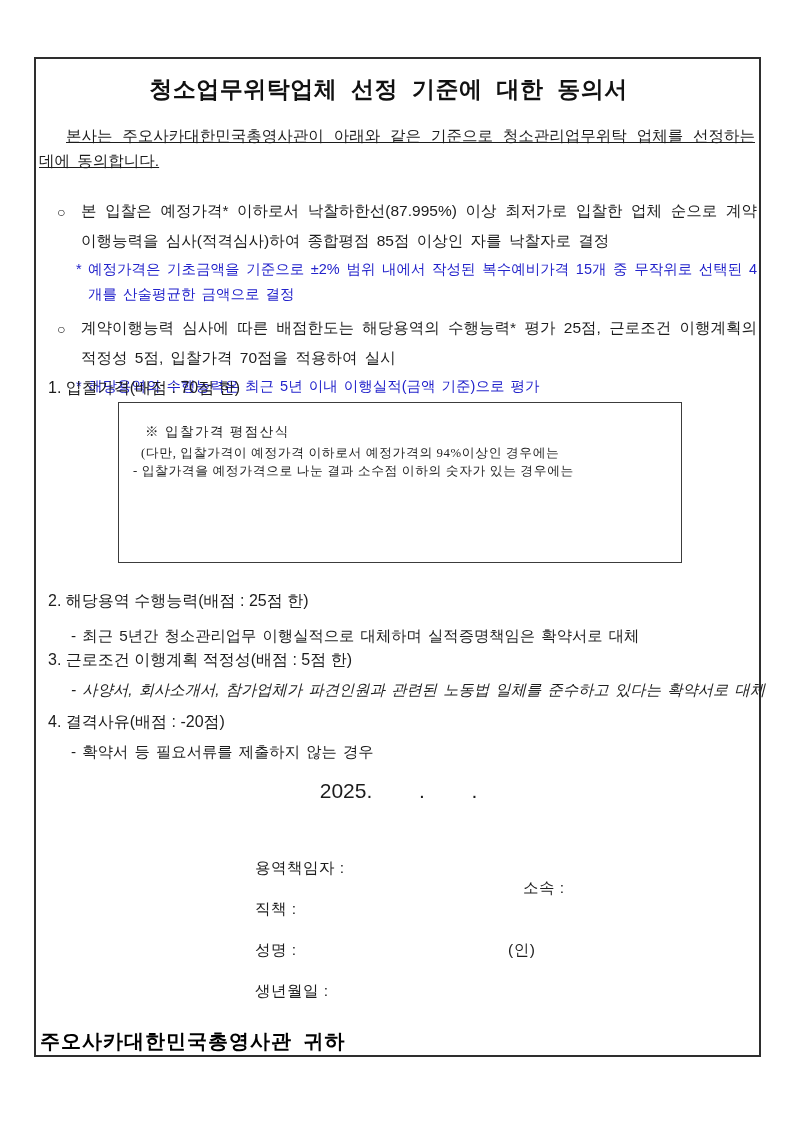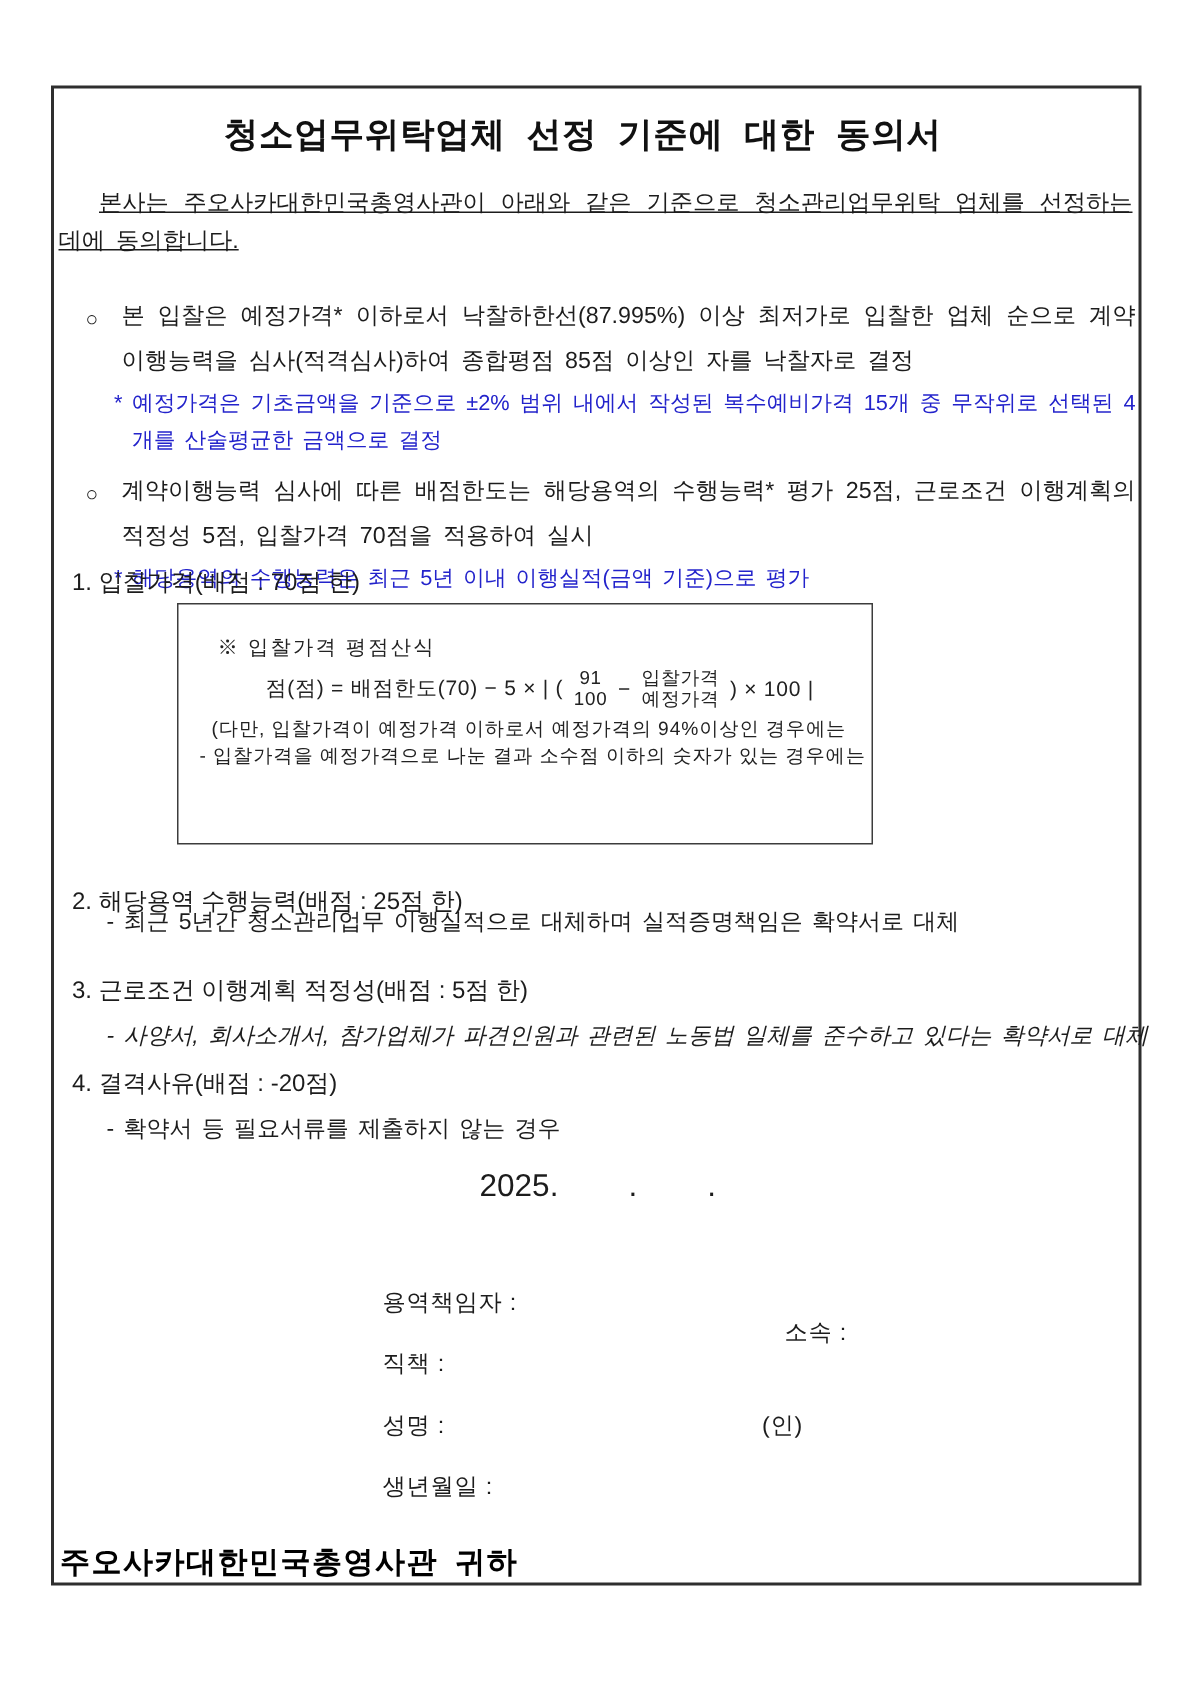--- a/index.html
+++ b/index.html
@@ -31,27 +31,27 @@
   .bullet .marker{position:absolute;left:0;top:1px;font-size:14px;}
   .note{
     position:relative;margin:1px 0 6px 17px;padding-left:14px;
     color:var(--note-blue,#2323cb);font-size:14.5px;line-height:25px;
     text-align:justify;word-spacing:2px;
   }
   .note .star{position:absolute;left:2px;top:0;}
   .sec-heading{position:absolute;left:48px;margin:0;font-size:16px;font-weight:400;}
   .sec-item{position:absolute;left:71px;margin:0;font-size:15.3px;word-spacing:2px;}
   #sec1-heading{top:378px;}
-  #sec2-heading{top:591px;} #sec2-item{top:604px;text-align:right;}
+  #sec2-heading{top:591px;} #sec2-item{top:626px;text-align:right;}
   #sec3-heading{top:650px;} #sec3-item{top:680px;font-style:italic;}
   #sec4-heading{top:712px;} #sec4-item{top:742px;}
   .formula-box{
-    position:absolute;left:118px;top:402px;width:464px;height:161px;
+    position:absolute;left:118px;top:402px;width:564px;height:161px;
     border:1.5px solid #3c3c3c;box-sizing:border-box;
-    font-family:Liberation Sans, sans-serif;color:#222;
+    font-family:Liberation Serif, serif;color:#222;
   }
   .box-caption{margin:20px 0 4px 26px;font-size:13.5px;letter-spacing:1.5px;}
   .box-formula{
     display:flex;align-items:center;gap:5px;margin:2px 0 4px 58px;
     font-size:14px;letter-spacing:0.5px;
   }
   .frac{display:inline-block;text-align:center;line-height:1.12;font-size:12.5px;padding:0 2px;}
   .box-notes{font-size:12.8px;line-height:17.5px;letter-spacing:0.6px;}
   .bn-0{margin-left:22px;} .bn-1{margin-left:19px;}
   .bn-2{margin-left:14px;} .bn-3{margin-left:14px;} .bn-4{margin-left:26px;}
@@ -92,33 +92,20 @@
   </div>
   <div class="note">
     <span class="star">*</span><span>해당용역의 수행능력은 최근 5년 이내 이행실적(금액 기준)으로 평가</span>
   </div>
 </div>
 
 <p class="sec-heading" id="sec1-heading">1. 입찰가격(배점 : 70점 한)</p>
 
 <div class="formula-box">
   <div class="box-caption">※ 입찰가격 평점산식</div>
-  <div class="box-formula">
-    <span>점(점) = 배점한도(70) − 5 × | (</span>
-    <span class="frac">
-      <span>91</span><br>
-      <span>100</span>
-    </span>
-    <span>−</span>
-    <span class="frac">
-      <span>입찰가격</span><br>
-      <span>예정가격</span>
-    </span>
-    <span>) × 100 |</span>
-  </div>
   <div class="box-notes">
     <div class="bn-0">(다만, 입찰가격이 예정가격 이하로서 예정가격의 94%이상인 경우에는</div>
     <div class="bn-3">- 입찰가격을 예정가격으로 나눈 결과 소수점 이하의 숫자가 있는 경우에는</div>
   </div>
 </div>
 
 <p class="sec-heading" id="sec2-heading">2. 해당용역 수행능력(배점 : 25점 한)</p>
 <p class="sec-item" id="sec2-item">- 최근 5년간 청소관리업무 이행실적으로 대체하며 실적증명책임은 확약서로 대체</p>
 
 <p class="sec-heading" id="sec3-heading">3. 근로조건 이행계획 적정성(배점 : 5점 한)</p>

